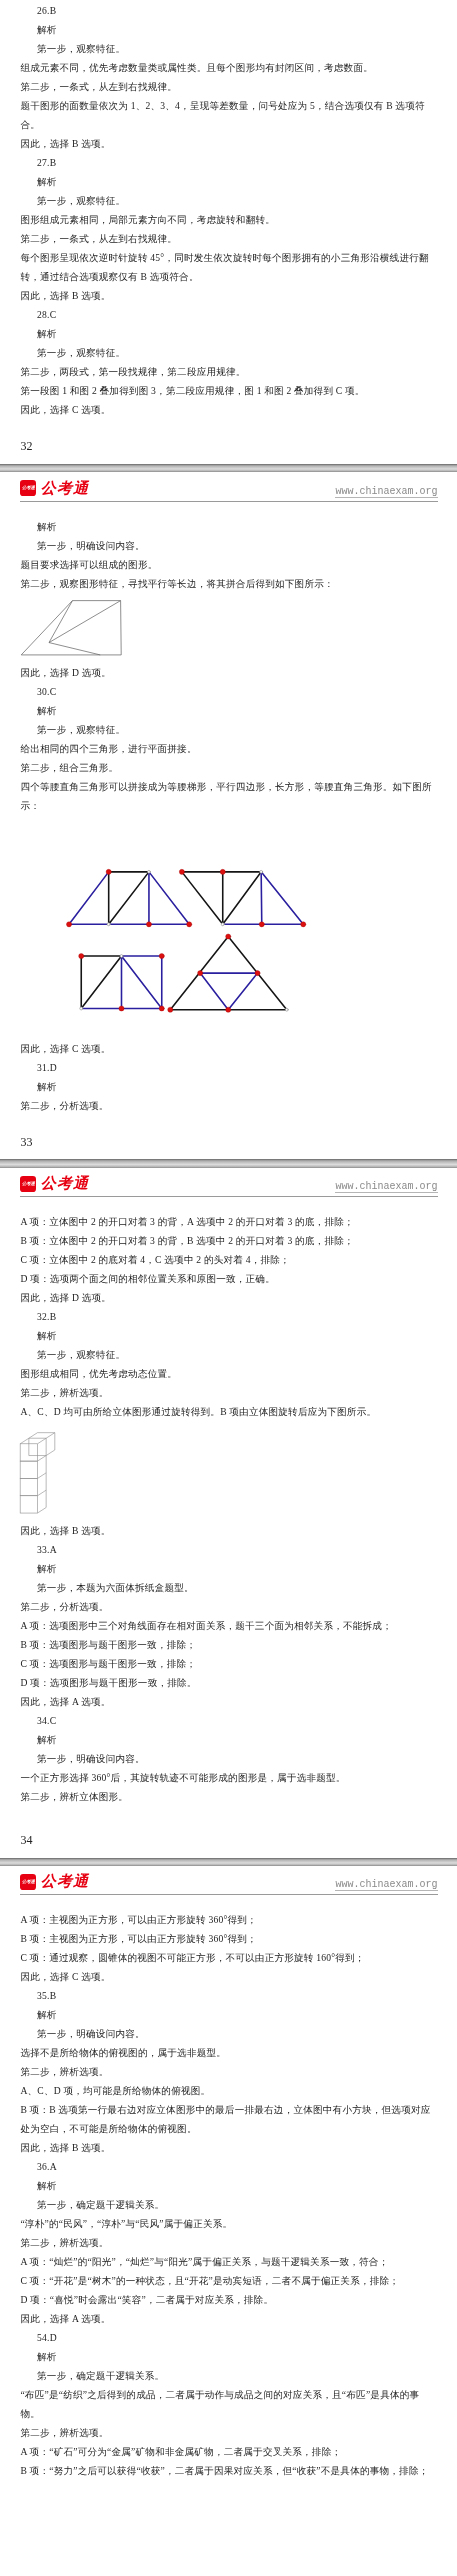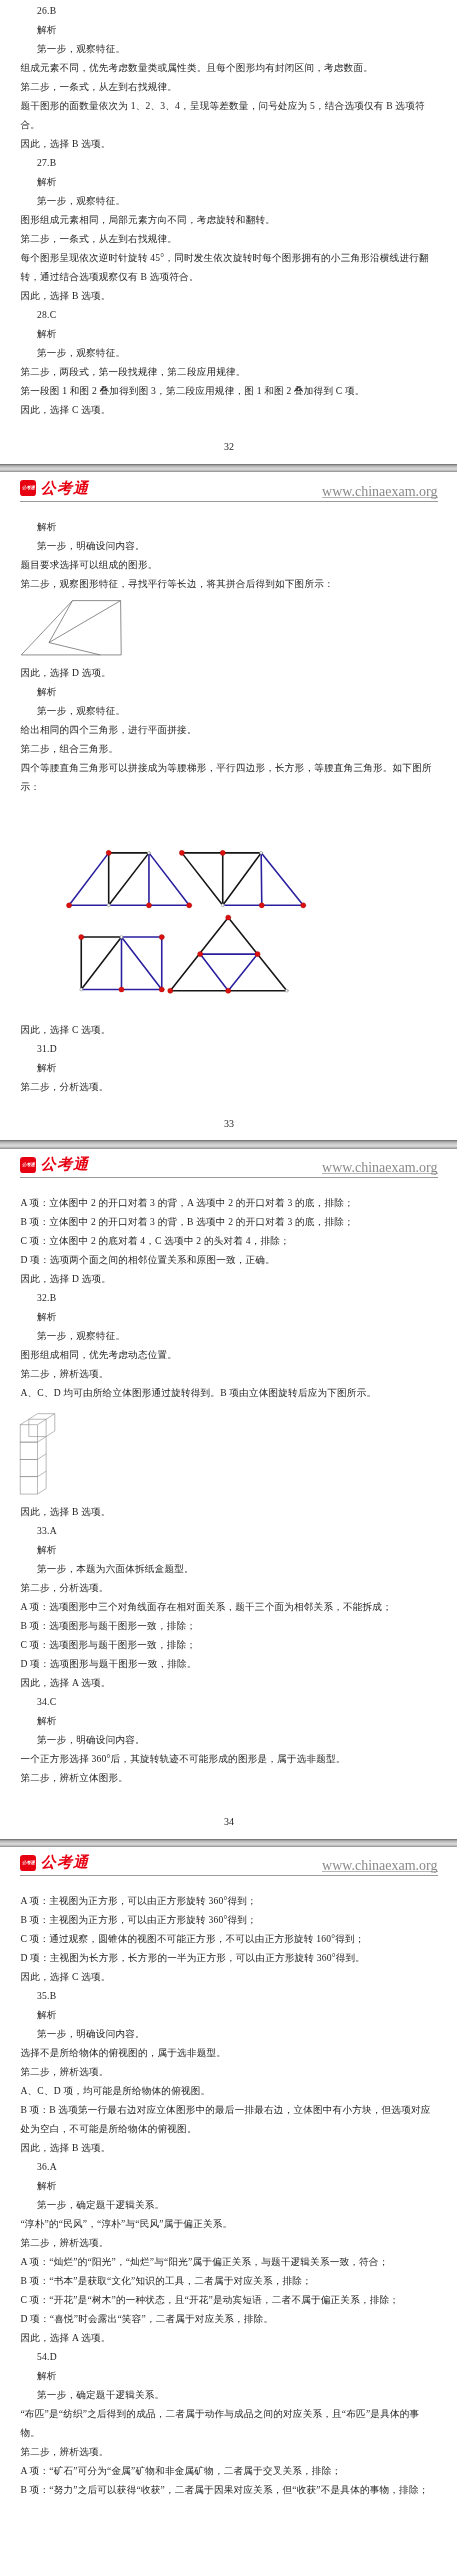--- a/index.html
+++ b/index.html
@@ -6,21 +6,21 @@
   body {
     width:457px; height:2576px; overflow:hidden; background:#ffffff;
     font-family:"Liberation Serif","DejaVu Serif",serif; color:#1d1d1d;
   }
   .doc { width:456px; }
   .page { padding:0 18.5px 0 20.4px; position:relative; }
   .page.first { padding-top:1.2px; }
   .p { font-size:9.6px; line-height:19px; letter-spacing:0.2px; }
   .p.ind { padding-left:16.7px; }
   .pageno {
-    text-align:center; font-size:10px; line-height:13.6px;
+    font-size:12px; line-height:13.6px;
     margin-top:21px; margin-bottom:10px; color:#222;
   }
   .sep {
     height:8.6px; width:457px;
     background:linear-gradient(180deg,#7e7e7e 0%,#b9b9b9 30%,#dcdcdc 62%,#9e9e9e 100%);
     box-shadow:inset 0 0.6px 0 #6a6a6a, inset 0 -0.6px 0 #8f8f8f;
   }
   .hdr {
     display:flex; align-items:flex-end; justify-content:space-between;
     padding:6.2px 0 3.1px 0; border-bottom:1.2px solid #9a9a9a; margin-bottom:15px;
@@ -29,21 +29,21 @@
   .badge {
     width:16px; height:16px; background:#e60012; border-radius:3.1px;
     color:#fff; font-size:4.3px; line-height:5.6px; display:flex; align-items:center;
     justify-content:center; font-family:"Liberation Sans",sans-serif; font-weight:bold;
   }
   .logo-text {
     color:#e60012; font-size:15px; font-weight:bold; letter-spacing:1.2px;
     font-family:"Liberation Sans",sans-serif;
   }
   .hdr-url {
-    color:#8a8a8a; font-size:14px; font-family:Liberation Serif, serif;
+    color:#8a8a8a; font-size:10px; font-family:Liberation Mono, monospace;
     border-bottom:0.6px solid #b5b5b5; line-height:11px;
   }
   .fig { }
   .fig29 { margin:5px 0 1.2px 0; }
   .fig30 { margin:53px 0 21px 46px; }
   .fig32 { margin:2.5px 0 1.2px -3.7px; }
 </style>
 </head>
 <body>
 
@@ -90,20 +90,21 @@
         <div class="p ind">第一步，明确设问内容。</div>
         <div class="p">题目要求选择可以组成的图形。</div>
         <div class="p">第二步，观察图形特征，寻找平行等长边，将其拼合后得到如下图所示：</div>
   <div class="fig fig29">
     <svg width="108" height="62" viewBox="0 0 175 100">
       <polygon points="2,92 85,4 163,4 164,92" fill="none" stroke="#666" stroke-width="1.2"></polygon>
       <path d="M47,72 L85,4 M47,72 L163,4 M47,72 L130,92" stroke="#666" stroke-width="1.2" fill="none"></path>
     </svg>
   </div>
 <div class="p">因此，选择 D 选项。</div>
+        <div class="p ind">30.C</div>
         <div class="p ind">解析</div>
         <div class="p ind">第一步，观察特征。</div>
         <div class="p">给出相同的四个三角形，进行平面拼接。</div>
         <div class="p">第二步，组合三角形。</div>
         <div class="p">四个等腰直角三角形可以拼接成为等腰梯形，平行四边形，长方形，等腰直角三角形。如下图所示：</div>
   <div class="fig fig30">
     <svg width="247" height="148" viewBox="-5 -5 405 240">
 
       <g stroke-linecap="round" fill="none">
         <path d="M65,0 L131,0 M65,0 L65,86 M65,86 L131,0" stroke="#151515" stroke-width="2.6"></path>
@@ -226,37 +227,35 @@
       <div class="hdr-left">
         <span class="badge">公考通</span>
         <span class="logo-text">公考通</span>
       </div>
       <span class="hdr-url">www.chinaexam.org</span>
     </header>
     <div>
         <div class="p">A 项：主视图为正方形，可以由正方形旋转 360°得到；</div>
         <div class="p">B 项：主视图为正方形，可以由正方形旋转 360°得到；</div>
         <div class="p">C 项：通过观察，圆锥体的视图不可能正方形，不可以由正方形旋转 160°得到；</div>
-        <div class="p">D 项：主视图为长方形，长方形的一半为正方形，可以由正方形旋转 360°得到。</div>
         <div class="p">因此，选择 C 选项。</div>
         <div class="p ind">35.B</div>
         <div class="p ind">解析</div>
         <div class="p ind">第一步，明确设问内容。</div>
         <div class="p">选择不是所给物体的俯视图的，属于选非题型。</div>
         <div class="p">第二步，辨析选项。</div>
         <div class="p">A、C、D 项，均可能是所给物体的俯视图。</div>
         <div class="p">B 项：B 选项第一行最右边对应立体图形中的最后一排最右边，立体图中有小方块，但选项对应处为空白，不可能是所给物体的俯视图。</div>
         <div class="p">因此，选择 B 选项。</div>
         <div class="p ind">36.A</div>
         <div class="p ind">解析</div>
         <div class="p ind">第一步，确定题干逻辑关系。</div>
         <div class="p">“淳朴”的“民风”，“淳朴”与“民风”属于偏正关系。</div>
         <div class="p">第二步，辨析选项。</div>
         <div class="p">A 项：“灿烂”的“阳光”，“灿烂”与“阳光”属于偏正关系，与题干逻辑关系一致，符合；</div>
-        <div class="p">B 项：“书本”是获取“文化”知识的工具，二者属于对应关系，排除；</div>
         <div class="p">C 项：“开花”是“树木”的一种状态，且“开花”是动宾短语，二者不属于偏正关系，排除；</div>
         <div class="p">D 项：“喜悦”时会露出“笑容”，二者属于对应关系，排除。</div>
         <div class="p">因此，选择 A 选项。</div>
         <div class="p ind">54.D</div>
         <div class="p ind">解析</div>
         <div class="p ind">第一步，确定题干逻辑关系。</div>
         <div class="p">“布匹”是“纺织”之后得到的成品，二者属于动作与成品之间的对应关系，且“布匹”是具体的事物。</div>
         <div class="p">第二步，辨析选项。</div>
         <div class="p">A 项：“矿石”可分为“金属”矿物和非金属矿物，二者属于交叉关系，排除；</div>
         <div class="p">B 项：“努力”之后可以获得“收获”，二者属于因果对应关系，但“收获”不是具体的事物，排除；</div>

